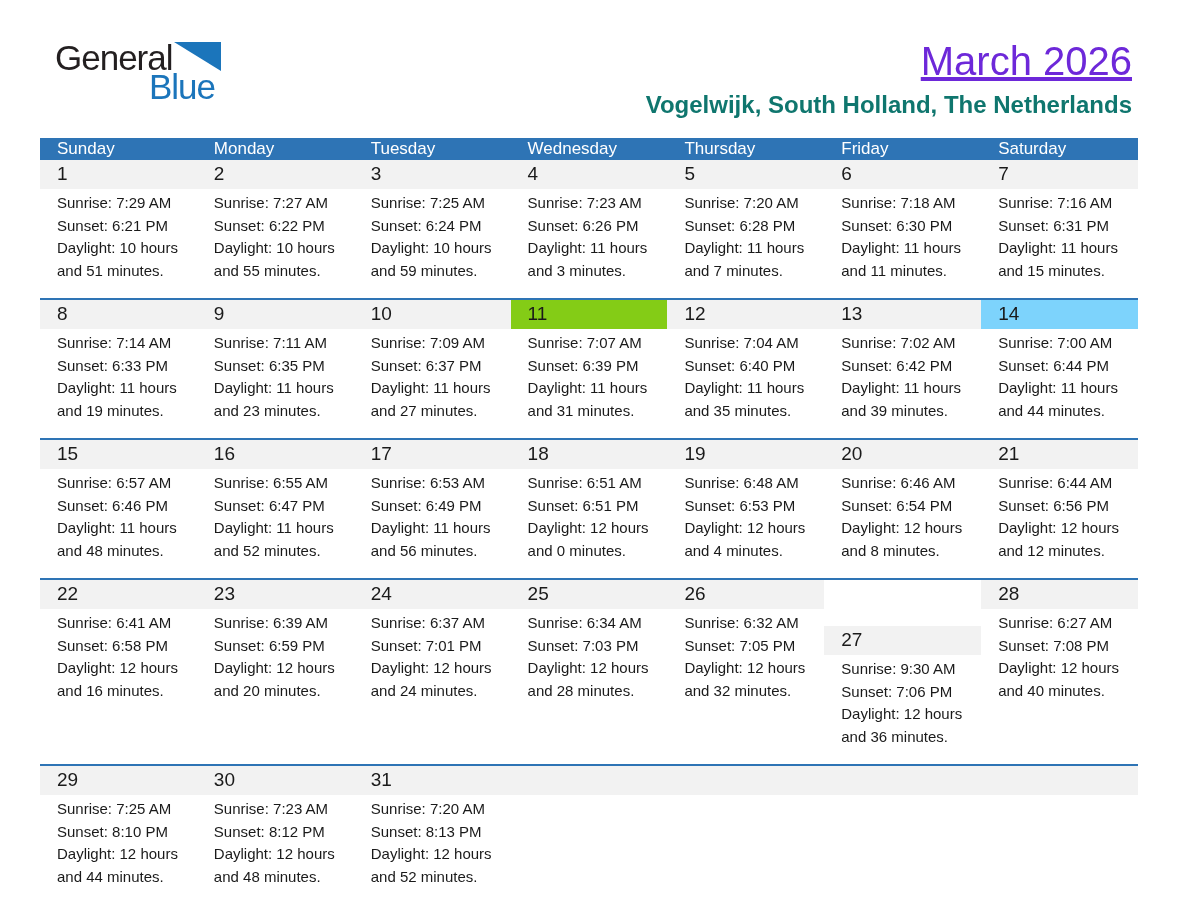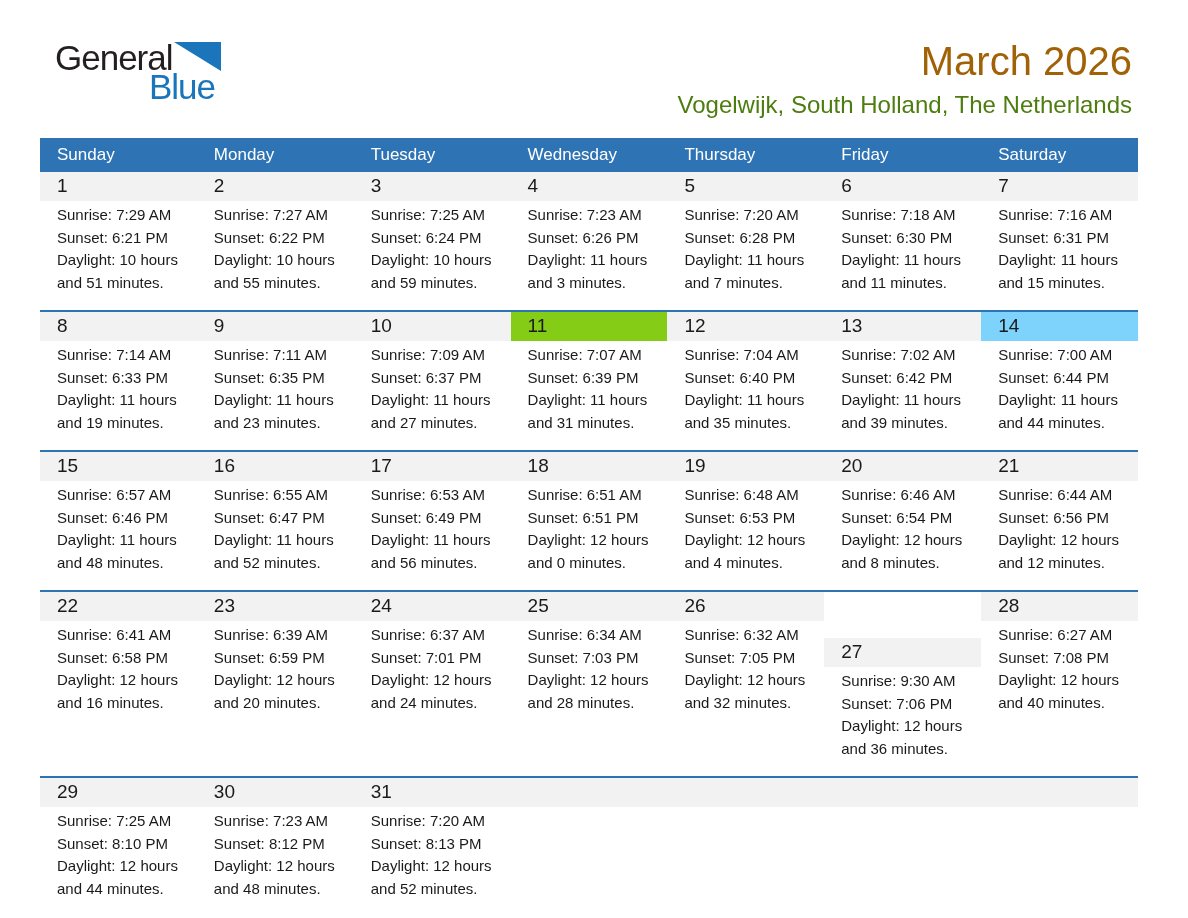--- a/index.html
+++ b/index.html
@@ -12,27 +12,27 @@
   .top-area{
     display:flex;justify-content:space-between;align-items:flex-start;
     padding:40px 56px 0 55px;height:138px;box-sizing:border-box;
   }
   .logo{line-height:1;}
   .logo-row1{display:flex;align-items:flex-start;}
   .logo-general{font-size:35px;font-weight:500;color:#231f20;letter-spacing:-1px;}
   .logo-triangle{margin-left:1px;margin-top:2px;display:block;}
   .logo-blue{font-size:35px;font-weight:500;color:#1b75bb;letter-spacing:-1px;margin-left:94px;margin-top:-6px;}
   .title-block{text-align:right;}
-  .month-title{font-size:40px;color:#a16207;line-height:1.05;font-weight:400;}
-  .location-subtitle{font-size:24px;color:#4d7c0f;margin-top:9px;font-weight:400;}
+  .month-title{font-size:40px;color:#6d28d9;line-height:1.05;font-weight:400;text-decoration:underline;}
+  .location-subtitle{font-size:24px;color:#0f766e;margin-top:9px;font-weight:700;}
   
   .calendar{margin:0 50px 0 40px;}
   .weekday-row{
     display:grid;grid-template-columns:repeat(7,1fr);
-    height:34px;align-items:center;
+    height:22px;align-items:center;
   }
   .weekday{
     color:#ffffff;font-size:17px;padding-left:17px;font-weight:400;
   }
   .week{
     display:grid;grid-template-columns:repeat(7,1fr);
     border-top:2px solid var(--accent);
   }
   .week:first-child{border-top:none;}
   .cell{display:flex;flex-direction:column;}

